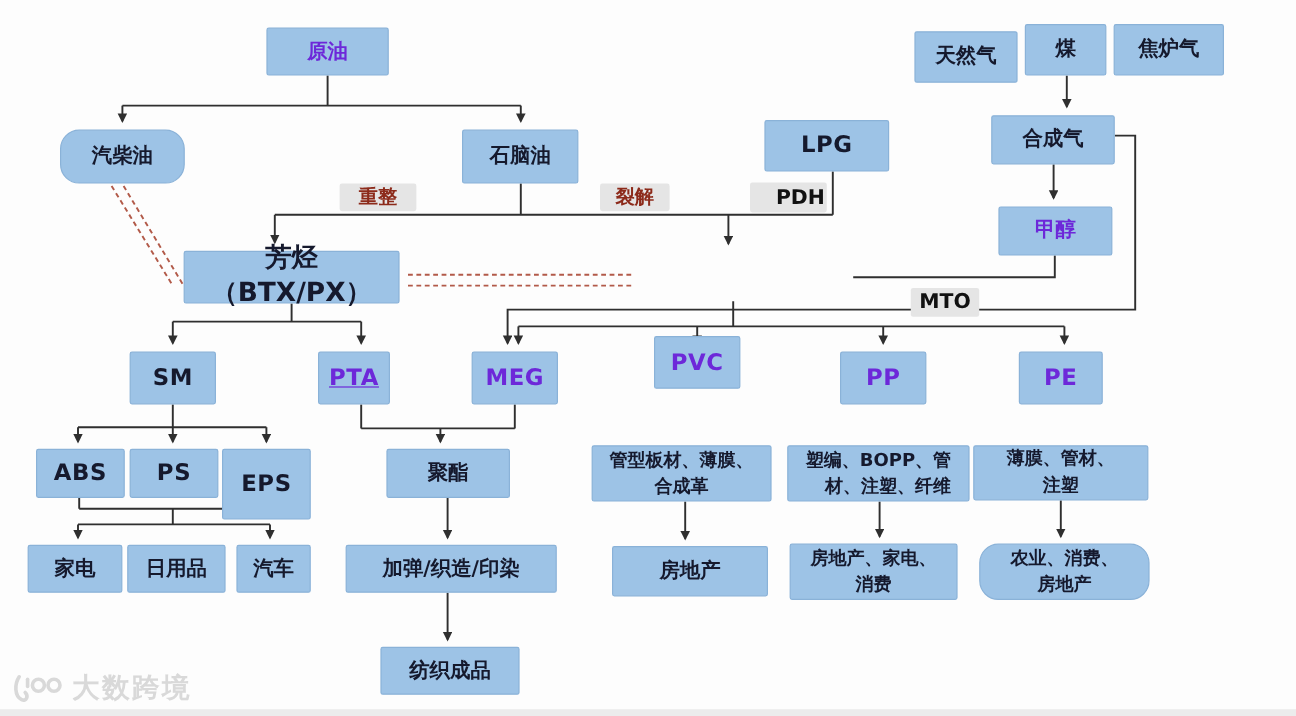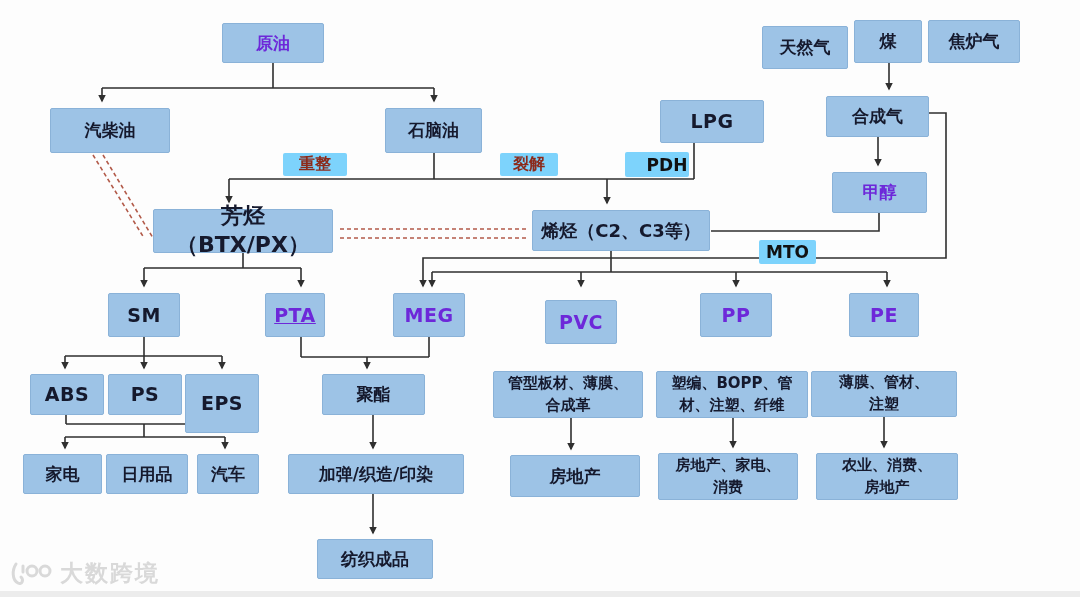--- a/index.html
+++ b/index.html
@@ -14,21 +14,21 @@
     background:#9dc3e6;border:1px solid #8ab2d8;border-radius:2px;
     display:flex;align-items:center;justify-content:center;text-align:center;
     color:#15192d;font-weight:bold;font-size:17px;line-height:1.3;
     white-space:pre-line;padding:1px 3px;
   }
   .node.accent{color:#6d28d9;}
   .node.latin{font-size:19px;letter-spacing:.5px;}
   .node.small{font-size:15px;line-height:1.45;}
   .plabel{
     position:absolute;z-index:3;box-sizing:border-box;
-    background:#7dd3fc;border-radius:2px;
+    background:#e5e5e5;border-radius:2px;
     display:flex;align-items:center;justify-content:center;
     color:#111111;font-weight:bold;font-size:17px;
   }
   .plabel.darkred{color:#8c2a1a;font-size:16px;}
   .watermark{
     position:absolute;left:10px;top:558px;z-index:4;display:flex;align-items:center;gap:6px;
     color:#d9d9d9;font-weight:bold;font-size:23px;letter-spacing:2px;
   }
   .wm-logo{display:inline-block;}
   .bottom-strip{position:absolute;left:0;top:591px;width:1080px;height:6px;background:#ececec;z-index:0;}
@@ -98,55 +98,54 @@
       <path d="M340,229 L528,229"></path>
       <path d="M340,238 L528,238"></path>
     </g>
   </svg>
 
   <div class="node accent" style="left:222px;top:23px;width:102px;height:40px;">原油</div>
   <div class="node" style="left:762px;top:4px;width:86px;height:43px;margin-top:22px;">天然气</div>
   <div class="node" style="left:854px;top:20px;width:68px;height:43px;">煤</div>
   <div class="node" style="left:928px;top:20px;width:92px;height:43px;">焦炉气</div>
 
-  <div class="node" style="left:50px;top:108px;width:120px;height:45px;">汽柴油</div>
+  <div class="node" style="left:50px;top:108px;width:104px;height:45px;border-radius:16px;">汽柴油</div>
   <div class="node" style="left:385px;top:108px;width:97px;height:45px;">石脑油</div>
-  <div class="node latin" style="left:660px;top:100px;width:104px;height:43px;">LPG</div>
+  <div class="node latin" style="left:637px;top:100px;width:104px;height:43px;">LPG</div>
   <div class="node" style="left:826px;top:96px;width:103px;height:41px;">合成气</div>
   <div class="node accent" style="left:832px;top:172px;width:95px;height:41px;">甲醇</div>
 
   <div class="node" style="left:153px;top:209px;width:180px;height:44px;font-size:22px;">芳烃（BTX/PX）</div>
-  <div class="node" style="left:532px;top:210px;width:178px;height:41px;font-size:18px;">烯烃（C2、C3等）</div>
 
   <div class="node latin" style="left:108px;top:293px;width:72px;height:44px;">SM</div>
   <div class="node latin accent" style="left:265px;top:293px;width:60px;height:44px;text-decoration:underline;">PTA</div>
   <div class="node latin accent" style="left:393px;top:293px;width:72px;height:44px;">MEG</div>
-  <div class="node latin accent" style="left:545px;top:300px;width:72px;height:44px;">PVC</div>
+  <div class="node latin accent" style="left:545px;top:280px;width:72px;height:44px;">PVC</div>
   <div class="node latin accent" style="left:700px;top:293px;width:72px;height:44px;">PP</div>
   <div class="node latin accent" style="left:849px;top:293px;width:70px;height:44px;">PE</div>
 
   <div class="node latin" style="left:30px;top:374px;width:74px;height:41px;">ABS</div>
   <div class="node latin" style="left:108px;top:374px;width:74px;height:41px;">PS</div>
   <div class="node latin" style="left:185px;top:374px;width:74px;height:59px;">EPS</div>
   <div class="node" style="left:322px;top:374px;width:103px;height:41px;">聚酯</div>
   <div class="node small" style="left:493px;top:371px;width:150px;height:47px;">管型板材、薄膜、
 合成革</div>
-  <div class="node small" style="left:656px;top:371px;width:152px;height:47px;">塑编、BOPP、管
+  <div class="node small" style="left:656px;top:371px;width:152px;height:47px;text-align:right;">塑编、BOPP、管
 材、注塑、纤维</div>
   <div class="node small" style="left:811px;top:371px;width:146px;height:46px;">薄膜、管材、
 注塑</div>
 
   <div class="node" style="left:23px;top:454px;width:79px;height:40px;">家电</div>
   <div class="node" style="left:106px;top:454px;width:82px;height:40px;">日用品</div>
   <div class="node" style="left:197px;top:454px;width:62px;height:40px;">汽车</div>
   <div class="node" style="left:288px;top:454px;width:176px;height:40px;">加弹/织造/印染</div>
   <div class="node" style="left:510px;top:455px;width:130px;height:42px;">房地产</div>
   <div class="node small" style="left:658px;top:453px;width:140px;height:47px;">房地产、家电、
 消费</div>
-  <div class="node small" style="left:816px;top:453px;width:142px;height:47px;">农业、消费、
+  <div class="node small" style="left:816px;top:453px;width:142px;height:47px;border-radius:16px;">农业、消费、
 房地产</div>
 
   <div class="node" style="left:317px;top:539px;width:116px;height:40px;">纺织成品</div>
 
   <div class="plabel darkred" style="left:283px;top:153px;width:64px;height:23px;">重整</div>
   <div class="plabel darkred" style="left:500px;top:153px;width:58px;height:23px;">裂解</div>
   <div class="plabel" style="left:625px;top:152px;width:64px;height:25px;padding-left:20px;">PDH</div>
   <div class="plabel" style="left:759px;top:204px;width:57px;height:24px;margin-top:36px;">MTO</div>
 
   <div class="watermark">

